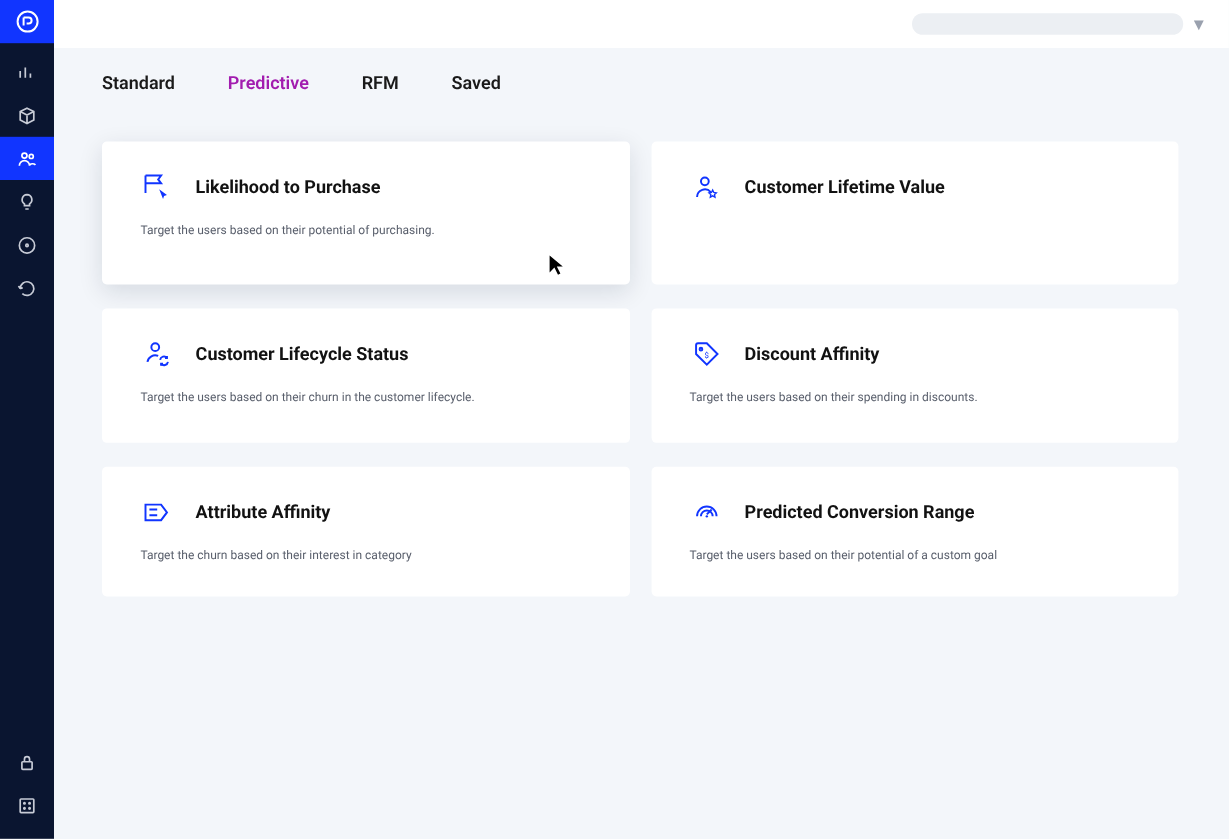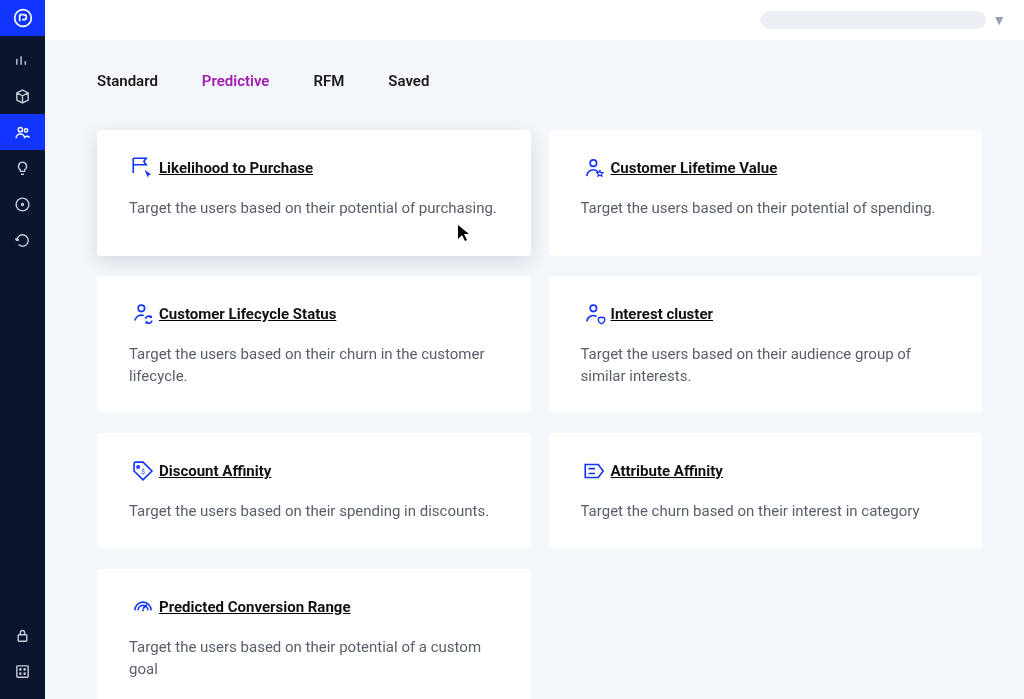--- a/index.html
+++ b/index.html
@@ -69,24 +69,24 @@
     .dropdown-pill {
       width: 226px;
       height: 18px;
       background:#eceff3;
       border-radius: 10px;
     }
     .dropdown-caret { color:#9aa1ae; font-size:14px; }
 
     .content {
       position:absolute;
-      left:45px; top:36px;
+      left:45px; top:24px;
       width: 975px;
       height: 659px;
-      padding: 36px 38px 0 52px;
+      padding: 36px 38px 0 40px;
     }
     .tabs {
       display:flex; gap: 44px;
       font-size: 15px;
       font-weight:600;
       color:#1a1a1a;
       margin-bottom: 40px;
     }
     .tab { cursor:pointer; }
     .tab.active { color:#a21caf; }
@@ -103,37 +103,36 @@
       min-height: 112px;
       cursor:pointer;
     }
     .card.first {
       box-shadow: 0 6px 20px rgba(10,21,48,0.12);
       padding-bottom: 36px;
     }
     .card-head {
       display:flex;
       align-items:center;
-      gap: 2px;
+      gap: 18px;
       margin-bottom: 16px;
-      text-decoration: underline;
     }
     .card-icon {
       width:28px; height:28px;
       display:flex;align-items:center;justify-content:center;
       flex-shrink:0;
     }
     .card-icon svg { width:26px;height:26px; }
     .card-title {
       font-size:15px;
       font-weight:700;
       color:#121212;
     }
     .card-desc {
-      font-size:15px;
+      font-size:10px;
       color:#585e6b;
       line-height:1.45;
     }
     .cursor-arrow {
       position:absolute;
       left: 412px;
       top: 188px;
       pointer-events:none;
     }
     .card.cutoff { min-height: 80px;}
@@ -238,51 +237,37 @@
       <div class="card-head">
         <div class="card-icon">
           <svg viewBox="0 0 32 32" fill="none" stroke="#1135ff" stroke-width="2">
               <circle cx="14" cy="10" r="4"></circle>
               <path d="M6 26 a8 8 0 0 1 14 -5"></path>
               <path d="M22 19 l1.2 2.4 l2.6 0.4 l-1.9 1.8 l0.5 2.6 l-2.4 -1.3 l-2.4 1.3 l0.5 -2.6 l-1.9 -1.8 l2.6 -0.4 z" stroke-width="1.4"></path>
             </svg>
         </div>
         <div class="card-title">Customer Lifetime Value</div>
       </div>
-      <div class="card-desc">Target the users based on their potential of spending.</div>
     </div>
 
     <div class="card">
       <div class="card-head">
         <div class="card-icon">
           <svg viewBox="0 0 32 32" fill="none" stroke="#1135ff" stroke-width="2">
               <circle cx="14" cy="9" r="4"></circle>
               <path d="M6 24 a8 8 0 0 1 11 -6"></path>
               <path d="M19 22 a4 4 0 0 1 7 -2 M27 24 a4 4 0 0 1 -7 2"></path>
               <path d="M26 18 l0 2 l-2 0 M20 28 l0 -2 l2 0"></path>
             </svg>
         </div>
         <div class="card-title">Customer Lifecycle Status</div>
       </div>
       <div class="card-desc">Target the users based on their churn in the customer lifecycle.</div>
     </div>
 
-    <div class="card">
-      <div class="card-head">
-        <div class="card-icon">
-          <svg viewBox="0 0 32 32" fill="none" stroke="#1135ff" stroke-width="2">
-              <circle cx="14" cy="9" r="4"></circle>
-              <path d="M6 25 a8 8 0 0 1 12 -6"></path>
-              <path d="M23 20 c-2 0 -3 1.5 -3 3 c0 3 3 4.5 4 5 c1 -0.5 4 -2 4 -5 c0 -1.5 -1 -3 -3 -3 c-0.7 0 -1 0.4 -1 0.4 s-0.3 -0.4 -1 -0.4 z" stroke-width="1.6"></path>
-            </svg>
-        </div>
-        <div class="card-title">Interest cluster</div>
-      </div>
-      <div class="card-desc">Target the users based on their audience group of similar interests.</div>
-    </div>
 
 
     <div class="card">
       <div class="card-head">
         <div class="card-icon">
           <svg viewBox="0 0 32 32" fill="none" stroke="#1135ff" stroke-width="2">
               <path d="M16 5 l11 11 l-11 11 l-11 -11 l0 -9 a2 2 0 0 1 2 -2 z"></path>
               <circle cx="10" cy="11" r="1.4"></circle>
               <text x="16" y="20" font-size="8" fill="#1135ff" stroke="none" text-anchor="middle">$</text>
             </svg>

